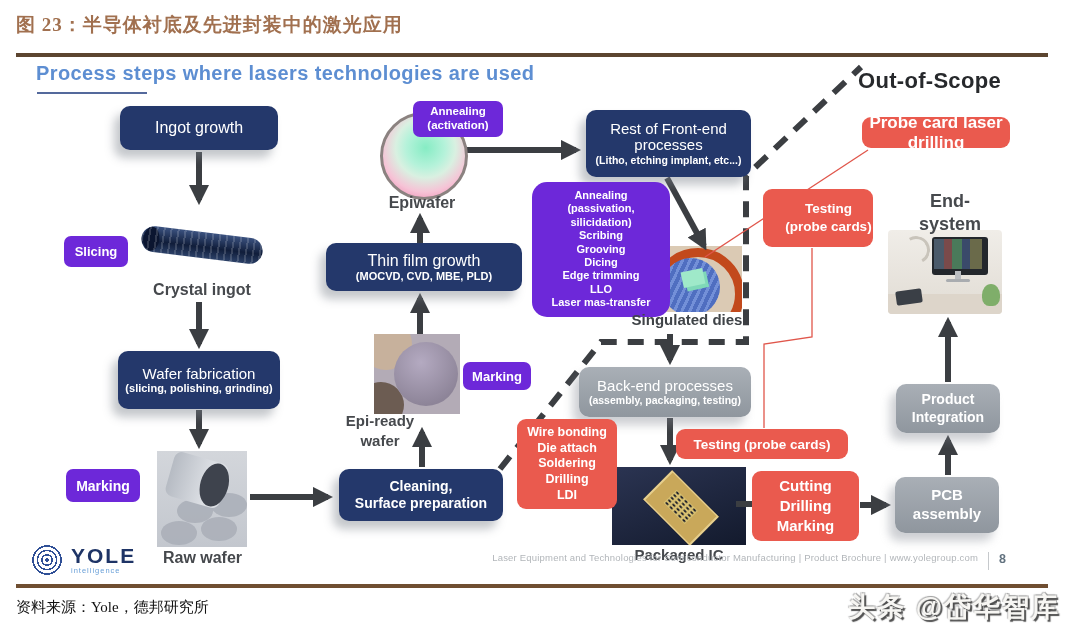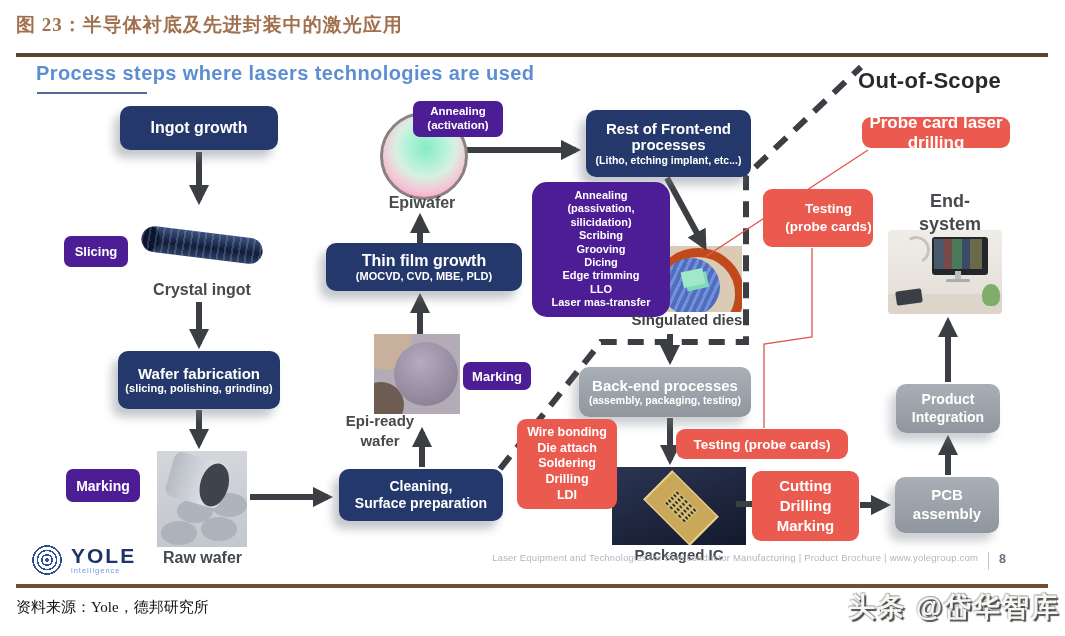--- a/index.html
+++ b/index.html
@@ -19,24 +19,24 @@
 
   
   .slide-title{left:36px;top:62px;font-size:20px;font-weight:600;color:#5d8ed2;letter-spacing:.4px;}
   .slide-underline{left:37px;top:92px;width:110px;height:2px;background:#54699c;}
   .oos{left:858px;top:68px;font-size:22px;font-weight:800;color:#27292c;letter-spacing:.3px;}
 
   
   .node{border-radius:10px;color:#fff;text-align:center;display:flex;flex-direction:column;
         justify-content:center;align-items:center;z-index:2;}
   .navy{background:#24386b;box-shadow:-6px 8px 10px rgba(125,130,140,.45);}
-  .green{background:#4c1d95;border-radius:7px;}
+  .green{background:#6d28d9;border-radius:7px;}
   .red{background:#ea5a4e;border-radius:9px;}
   .gray{background:linear-gradient(#a9afb6,#8f969e);box-shadow:-6px 8px 10px rgba(130,135,145,.4);}
-  .t-main{font-weight:700;}
+  .t-main{font-weight:400;}
   .t-sub{font-weight:600;line-height:1.15;}
   .caption{color:#46494d;font-weight:600;text-align:center;z-index:2;}
 
   
   .ingot{left:120px;top:106px;width:158px;height:44px;font-size:16px;}
   .slicing{left:64px;top:236px;width:64px;height:31px;font-size:13px;font-weight:600;text-align:center;}
   .waferfab{left:118px;top:351px;width:162px;height:58px;}
   .waferfab .t-main{font-size:15px;} .waferfab .t-sub{font-size:11px;}
   .marking1{left:66px;top:469px;width:74px;height:33px;font-size:14px;font-weight:600;}
   .ann-act{left:413px;top:101px;width:90px;height:36px;font-size:11.5px;font-weight:600;line-height:1.2;z-index:3;}

